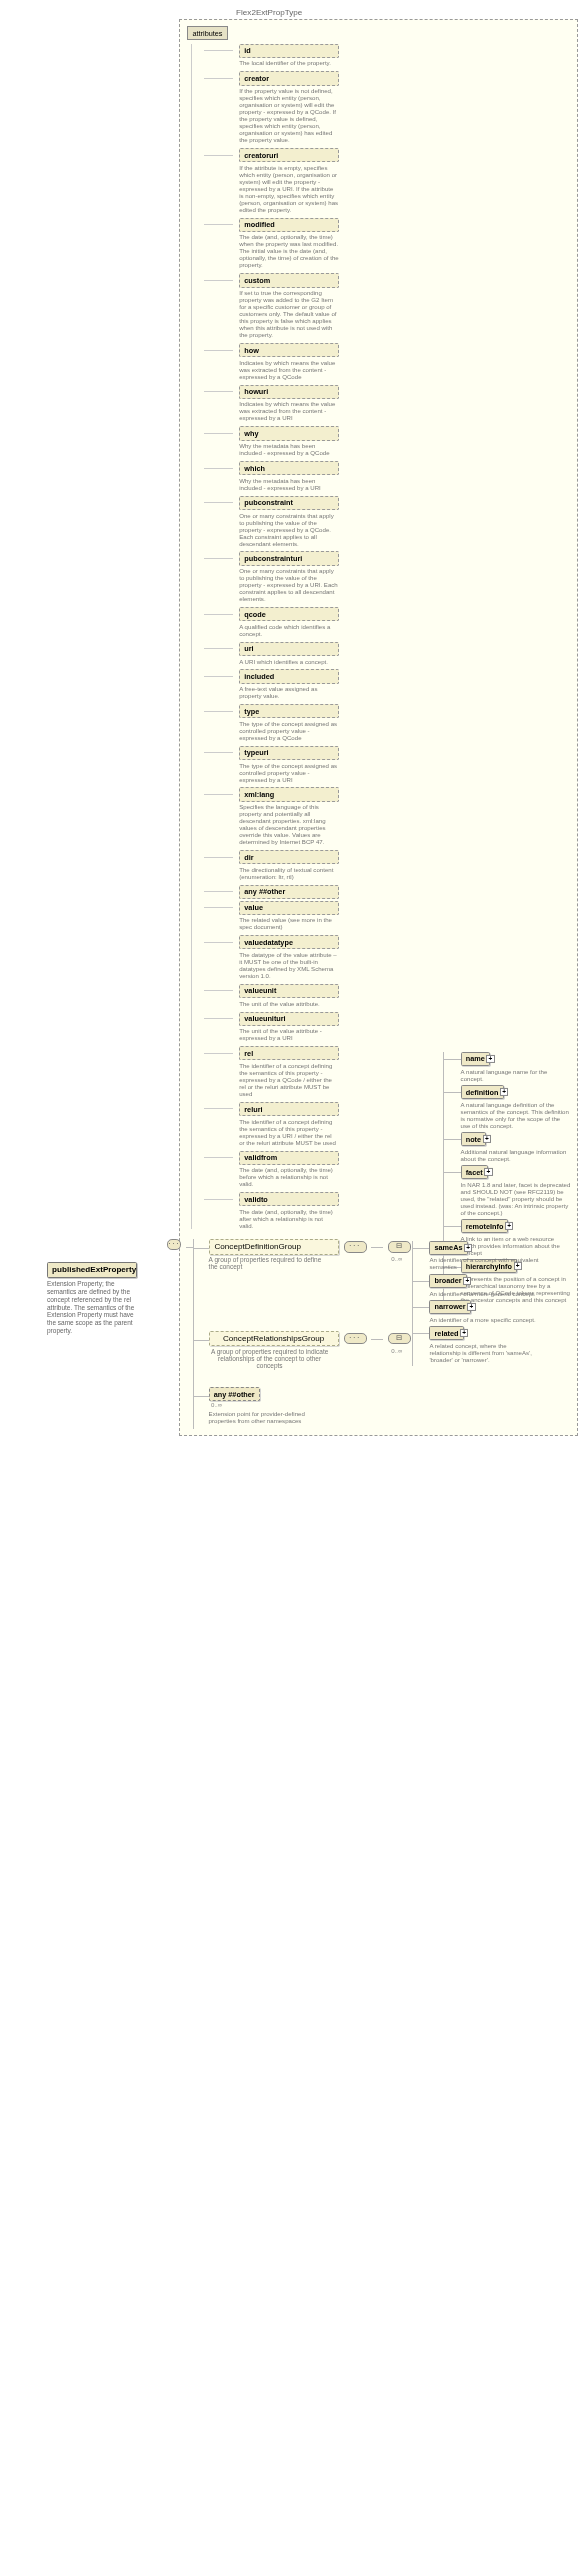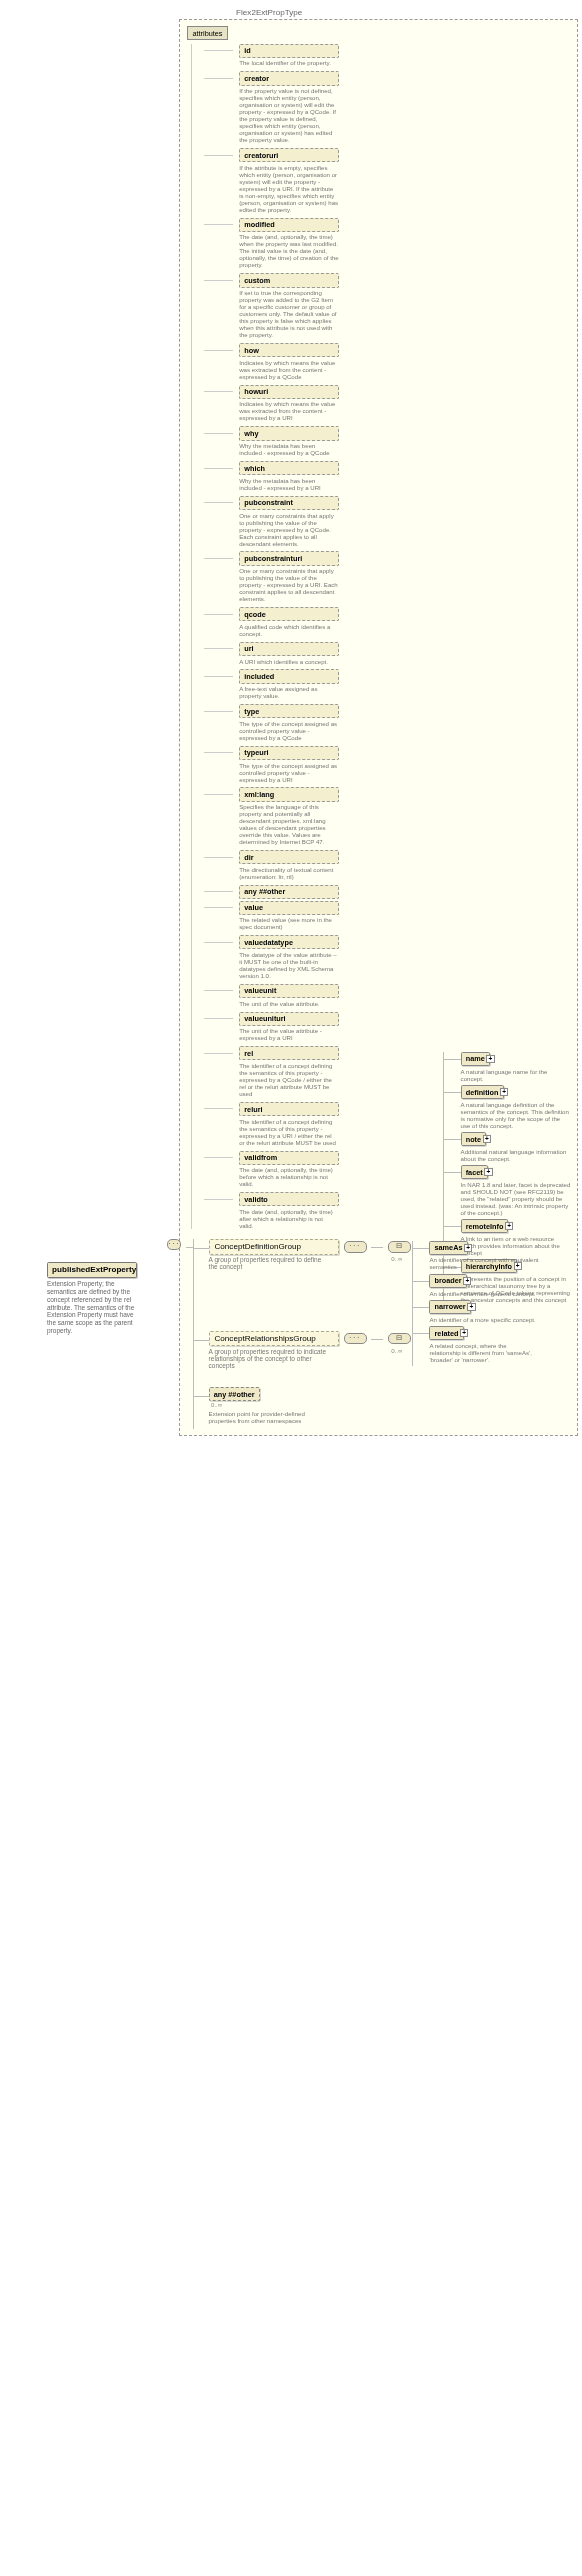--- a/index.html
+++ b/index.html
@@ -380,21 +380,21 @@
               <div class="child-item"><div class="child-tick"></div><div class="child-box">definition<span class="expand">+</span></div><div class="child-desc">A natural language definition of the semantics of the concept. This definition is normative only for the scope of the use of this concept.</div></div>
               <div class="child-item"><div class="child-tick"></div><div class="child-box">note<span class="expand">+</span></div><div class="child-desc">Additional natural language information about the concept.</div></div>
               <div class="child-item"><div class="child-tick"></div><div class="child-box">facet<span class="expand">+</span></div><div class="child-desc">In NAR 1.8 and later, facet is deprecated and SHOULD NOT (see RFC2119) be used, the "related" property should be used instead. (was: An intrinsic property of the concept.)</div></div>
               <div class="child-item"><div class="child-tick"></div><div class="child-box">remoteInfo<span class="expand">+</span></div><div class="child-desc">A link to an item or a web resource which provides information about the concept</div></div>
               <div class="child-item"><div class="child-tick"></div><div class="child-box">hierarchyInfo<span class="expand">+</span></div><div class="child-desc">Represents the position of a concept in a hierarchical taxonomy tree by a sequence of QCode tokens representing the ancestor concepts and this concept</div></div>
             </div>
         </div>
 
         <div class="flex-row" style="padding-left:14.7px; position:relative; margin-bottom:14.7px; margin-top:24.4px;">
           <div style="position:absolute; left:0; top:9px; width:14.7px; border-top:0.8px solid #bbb;"></div>
-          <div style="width:130px;">
+          <div style="width:130px;text-align:center;">
             <div class="group-box">ConceptRelationshipsGroup</div>
             <div class="group-desc">A group of properties required to indicate relationships of the concept to other concepts</div>
           </div>
           <span class="compositor" style="margin-top:2.4px;"></span>
           <div class="hconn"></div>
           <span class="compositor choice" style="margin-top:2.4px;"></span>
           <div class="occ" style="margin-top:16.3px; margin-left:-24.4px;">0..∞</div>
           <div class="children-col" id="crg-children" style="margin-top:-90px;">
               <div class="child-item"><div class="child-tick"></div><div class="child-box">sameAs<span class="expand">+</span></div><div class="child-desc">An identifier of a concept with equivalent semantics</div></div>
               <div class="child-item"><div class="child-tick"></div><div class="child-box">broader<span class="expand">+</span></div><div class="child-desc">An identifier of a more generic concept.</div></div>

